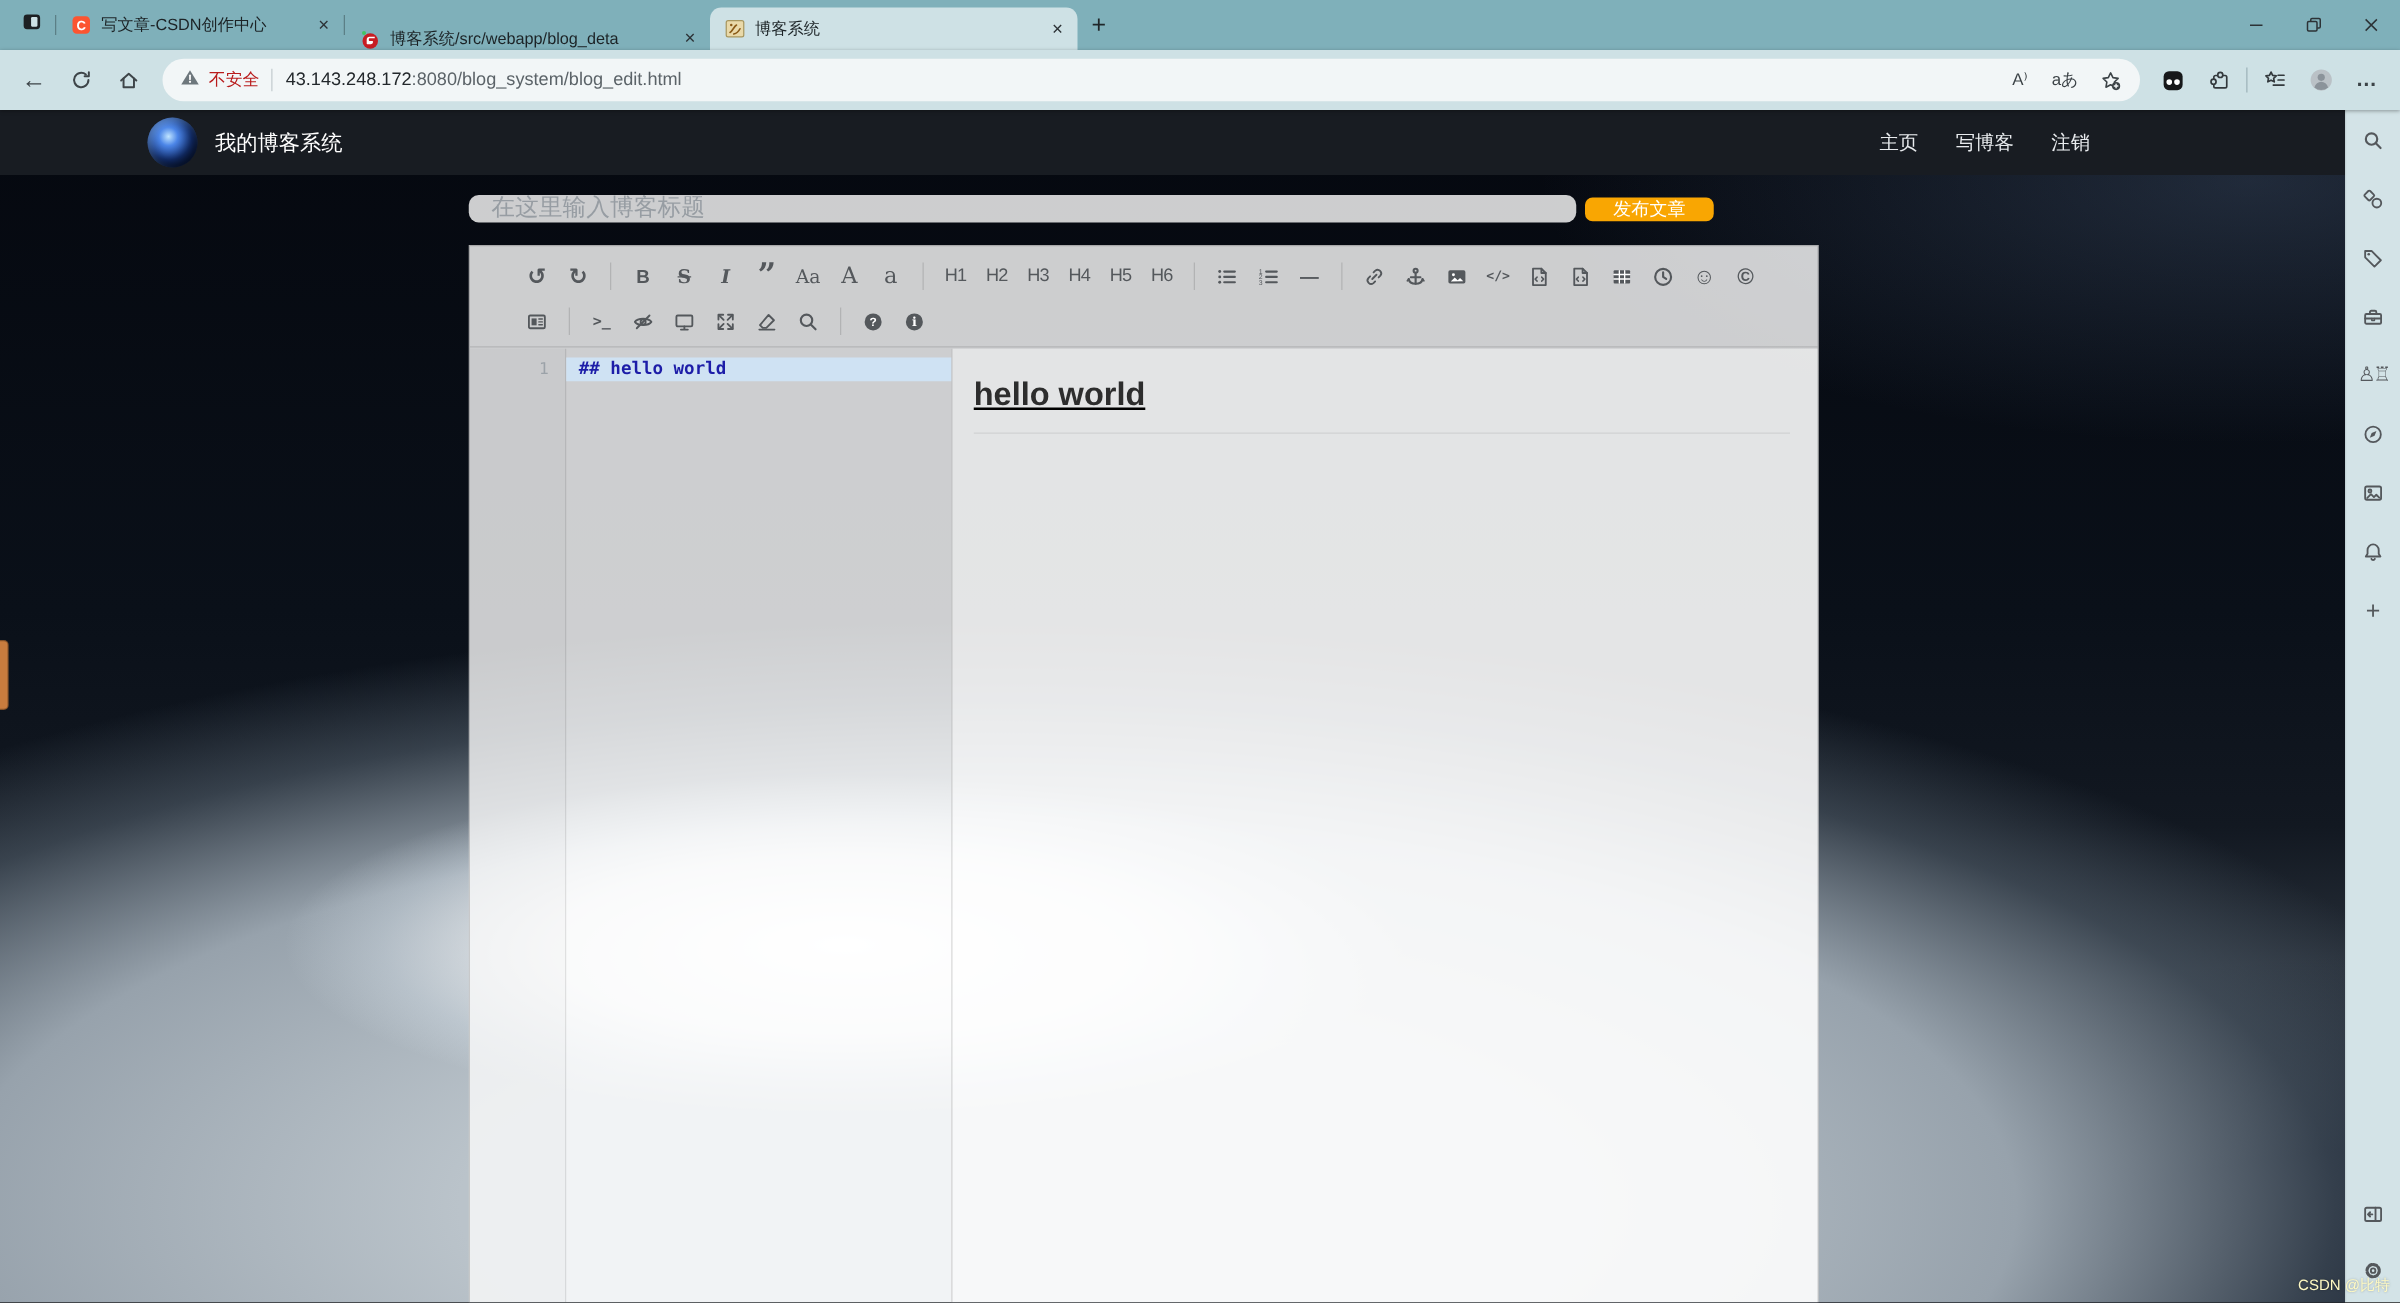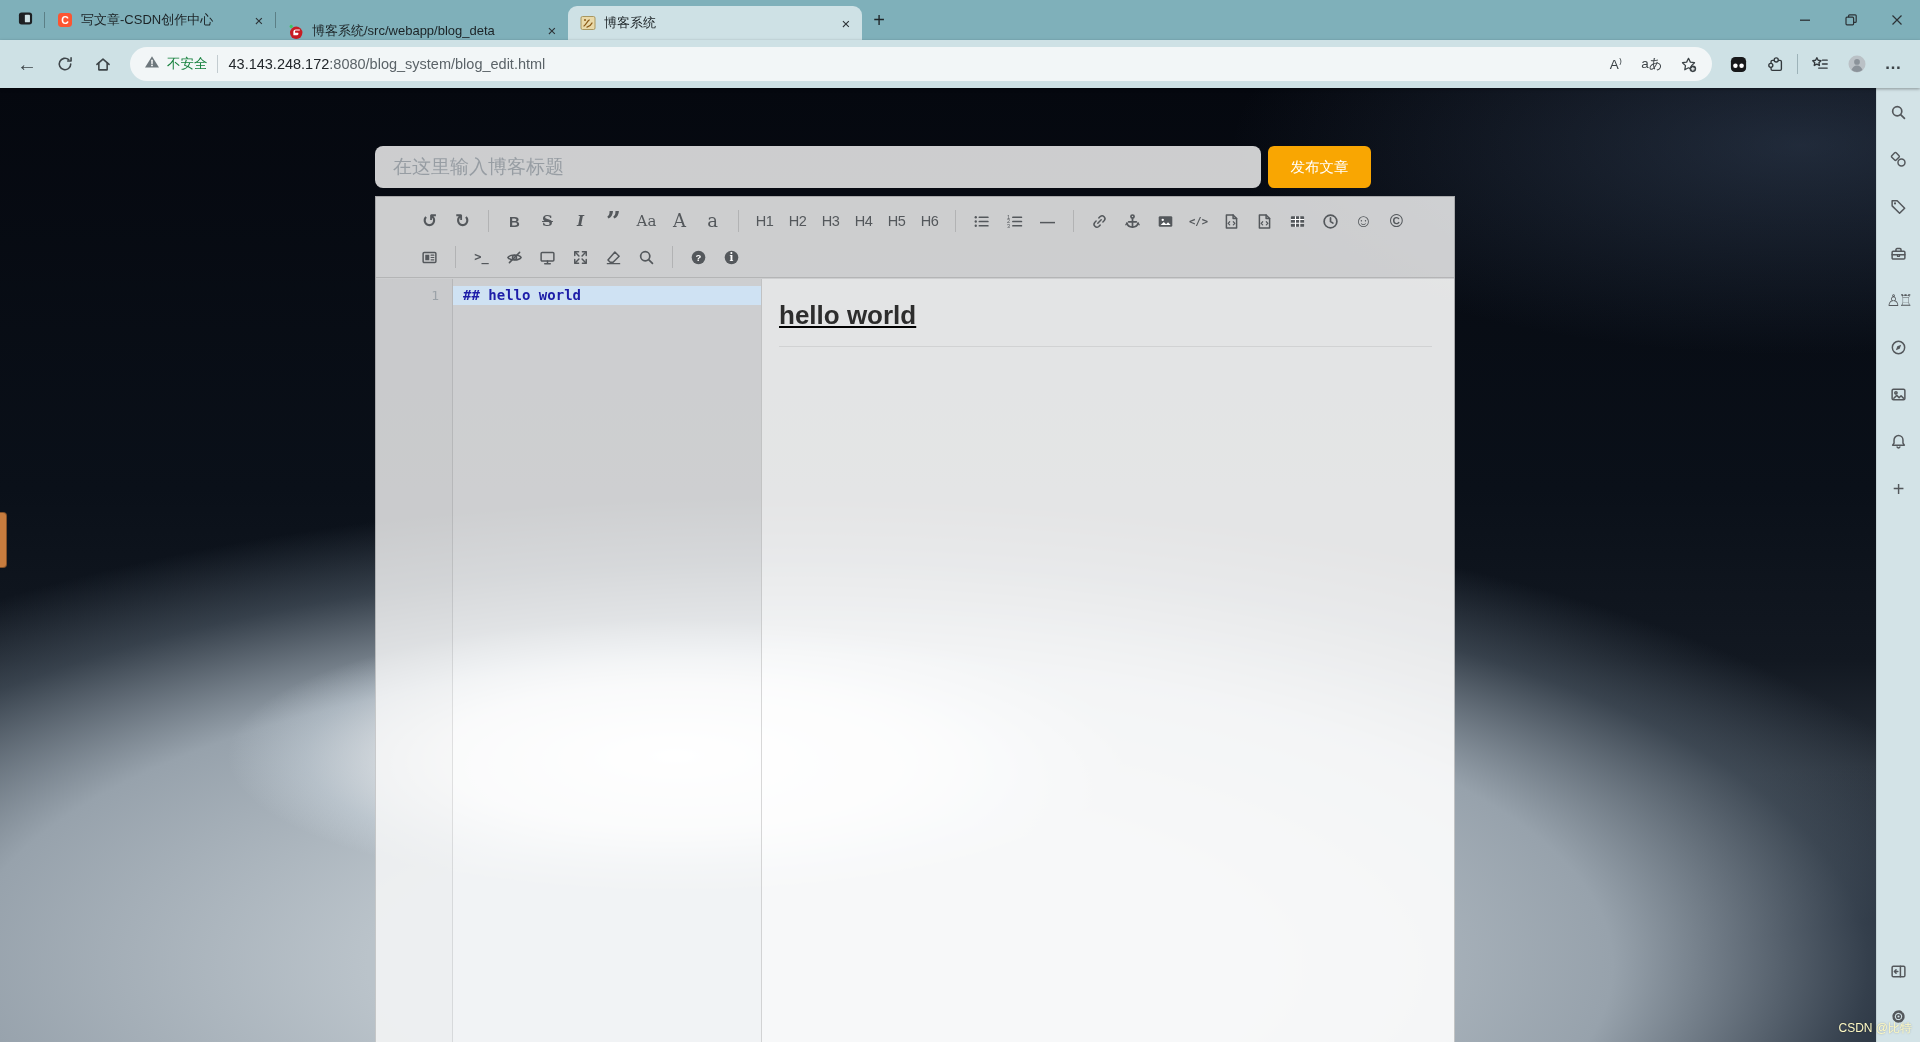--- a/index.html
+++ b/index.html
@@ -22,21 +22,21 @@
   .win-controls{margin-left:auto;display:flex;}
   .win-btn{width:46px;display:flex;align-items:center;justify-content:center;color:#2c3236;}
 
   
   .addressbar{height:48px;background:#cee1e5;display:flex;align-items:center;padding:0 8px;
     position:relative;z-index:5;box-shadow:0 1px 3px rgba(0,0,0,.35);}
   .nav-btn{width:38px;height:38px;display:flex;align-items:center;justify-content:center;
     font-size:20px;color:#3e4549;border-radius:50%;}
   .url-pill{flex:1;height:34px;background:#f2f6f7;border-radius:17px;display:flex;align-items:center;
     padding:0 6px 0 14px;margin:0 8px;}
-  .sec-label{font-size:13.5px;color:#15803d;margin:0 9px 0 7px;}
+  .sec-label{font-size:13.5px;color:#b91c1c;margin:0 9px 0 7px;}
   .pill-sep{width:1px;height:18px;background:#c3ccd0;margin-right:11px;}
   .url{font-size:14.5px;white-space:nowrap;}
   .url .host{color:#22272b;}
   .url .path{color:#5b6368;}
   .pill-icons{margin-left:auto;display:flex;align-items:center;}
   .pill-btn{width:36px;height:30px;display:flex;align-items:center;justify-content:center;
     color:#3c4347;font-size:13.5px;border-radius:15px;}
   .chrome-icons{display:flex;align-items:center;}
   .chrome-btn{width:37px;height:36px;display:flex;align-items:center;justify-content:center;color:#33393d;}
   .chrome-sep{width:1px;height:20px;background:#9db3b9;margin:0 3px;}
@@ -62,21 +62,21 @@
   .navbar{height:52px;background:#181c22;display:flex;align-items:center;
     padding-left:118px;padding-right:204px;}
   .logo{width:40px;height:40px;border-radius:50%;
     background:radial-gradient(circle at 42% 38%, #bfe4ff 0%, #4c86e8 22%, #16367f 55%, #061231 85%);
     box-shadow:inset -4px -5px 10px rgba(0,0,0,.55), inset 3px 3px 6px rgba(160,210,255,.35);}
   .brand{color:#ffffff;font-size:17px;margin-left:14px;}
   .nav-links{margin-left:auto;display:flex;gap:30px;}
   .nav-link{color:#e8ebee;font-size:15.5px;cursor:pointer;}
 
   
-  .title-row{position:absolute;left:375px;top:58px;width:996px;height:42px;display:flex;gap:7px;}
+  .title-row{position:absolute;left:375px;top:58px;width:996px;height:42px;display:flex;gap:7px;align-items:center;}
   .title-input{flex:1;background:rgba(255,255,255,.8);border:none;border-radius:8px;
     padding:0 18px;font-size:19px;color:#333;outline:none;font-family:inherit;}
   .title-input::placeholder{color:#979da3;}
   .publish-btn{width:103px;background:#f9a602;border:none;border-radius:6px;color:#fff;
     font-size:14.5px;font-family:inherit;cursor:pointer;}
 
   
   .editor{position:absolute;left:375px;top:108px;width:1080px;bottom:0;
     background:rgba(255,255,255,.8);border:1px solid rgba(0,0,0,.18);border-bottom:none;}
   .toolbar{padding:5px 10px 3px 40px;border-bottom:1px solid rgba(0,0,0,.12);}
@@ -253,20 +253,29 @@
         </div>
       <div class="chrome-btn">
           <span class="dots">…</span>
         </div>
     </div>
   </div>
 
   <div class="browser-body">
     <div class="page">
 
+      <div class="navbar">
+        <div class="logo"></div>
+        <div class="brand">我的博客系统</div>
+        <div class="nav-links">
+          <span class="nav-link">主页</span>
+          <span class="nav-link">写博客</span>
+          <span class="nav-link">注销</span>
+        </div>
+      </div>
 
       <div class="title-row">
         <input class="title-input" type="text" placeholder="在这里输入博客标题" style="">
         <button class="publish-btn">发布文章</button>
       </div>
 
       <div class="editor">
         <div class="toolbar">
           <div class="tb-row r1">
               <span class="icon g-lg">↺</span>

